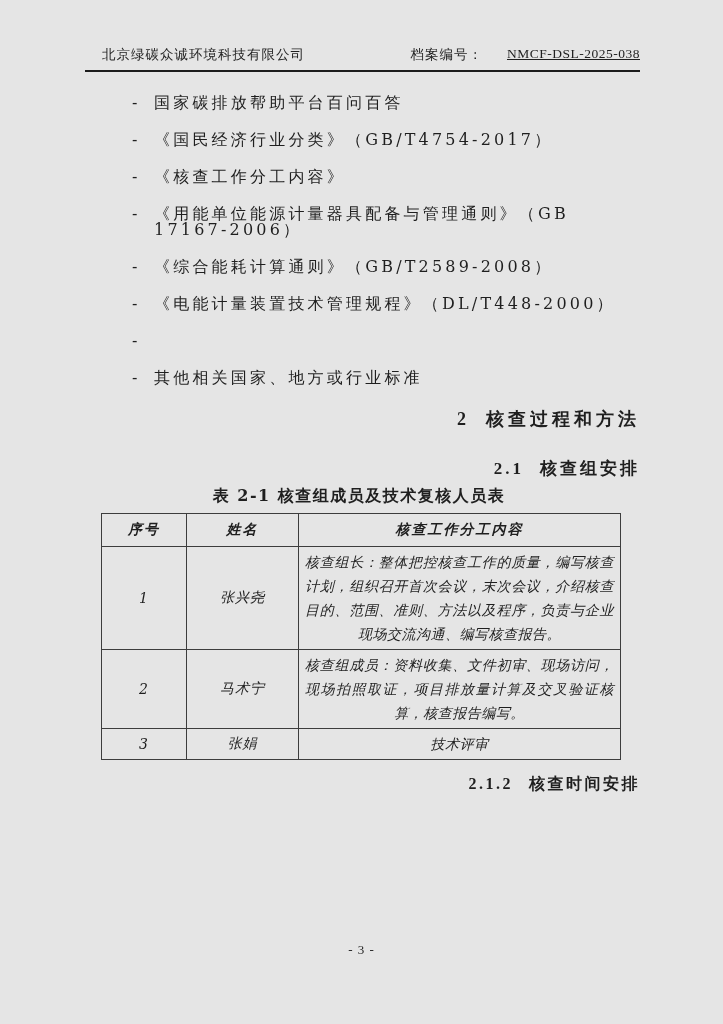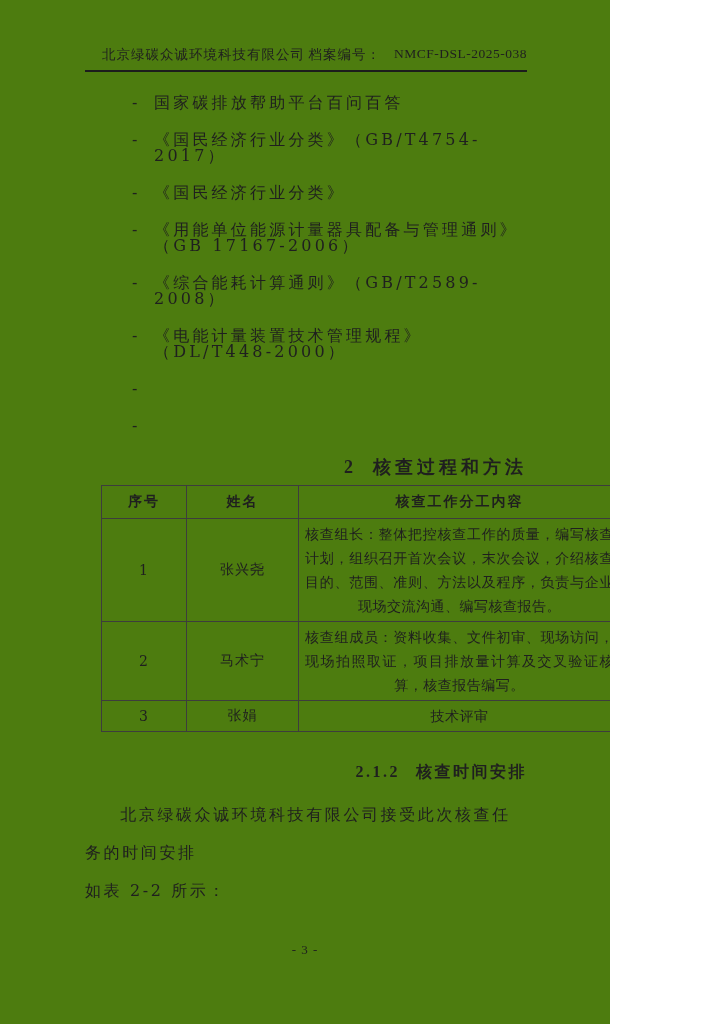--- a/index.html
+++ b/index.html
@@ -1,36 +1,36 @@
 <!DOCTYPE html>
 <html><head>
 <meta charset="utf-8">
 <style>
   html,body { margin:0; padding:0; background:#ffffff; }
   .page {
     position:relative;
-    width:610px; height:1024px;
-    background:#4d7c0f;
+    width:723px; height:1024px;
+    background:#e5e5e5;
     font-family:"DejaVu Serif","Liberation Serif",serif;
     color:#1f1f1f;
     overflow:hidden;
     box-sizing:border-box;
   }
   
   .header {
     margin:0 83px 0 85px;
     padding-top:46px;
     border-bottom:2px solid #1c1c1c;
     padding-bottom:6px;
     display:flex; justify-content:space-between; align-items:flex-end;
     font-size:13.5px; letter-spacing:1px;
   }
   .header .company { margin-left:17px; }
-  .header .fileno-wrap { display:flex; gap:13px; }
-  .header .fileno { letter-spacing:0.5px; font-family:"Liberation Serif","DejaVu Serif",serif; }
+  .header .fileno-wrap { display:flex; gap:24px; }
+  .header .fileno { letter-spacing:0.5px; font-family:"Liberation Serif","DejaVu Serif",serif;text-decoration:underline; }
 
   
   .refs { margin:23px 83px 0 85px; }
   .ref-item {
     display:flex; align-items:flex-start;
     padding-left:47px;
     font-size:16px; letter-spacing:3.2px;
     line-height:16px;
     margin-bottom:21px;
   }
@@ -58,20 +58,21 @@
     margin:6px 0 0 101px;
     width:520px;
     border-collapse:collapse;
     table-layout:fixed;
     font-size:14px;
   }
   table.members th, table.members td {
     border:1px solid #3d3d3d;
     padding:3px 6px;
     vertical-align:middle;
+    font-style:italic;
   }
   table.members th {
     font-weight:bold; letter-spacing:2px;
     height:26px; text-align:center;
   }
   .col-no { width:85px; }
   .col-name { width:112px; }
   td.c-no, td.c-name { text-align:center; letter-spacing:1px; }
   td.c-duty {
     text-align:justify;
@@ -111,21 +112,21 @@
         <span>国家碳排放帮助平台百问百答</span>
       </div>
 
       <div class="ref-item">
         <span class="dash">-</span>
         <span>《国民经济行业分类》（GB/T4754-2017）</span>
       </div>
 
       <div class="ref-item">
         <span class="dash">-</span>
-        <span>《国民经济行业分类》</span>
+        <span>《核查工作分工内容》</span>
       </div>
 
       <div class="ref-item">
         <span class="dash">-</span>
         <span>《用能单位能源计量器具配备与管理通则》（GB 17167-2006）</span>
       </div>
 
       <div class="ref-item">
         <span class="dash">-</span>
         <span>《综合能耗计算通则》（GB/T2589-2008）</span>
@@ -135,30 +136,35 @@
         <span class="dash">-</span>
         <span>《电能计量装置技术管理规程》（DL/T448-2000）</span>
       </div>
 
       <div class="ref-item">
         <span class="dash">-</span>
       </div>
 
       <div class="ref-item">
         <span class="dash">-</span>
+        <span>其他相关国家、地方或行业标准</span>
       </div>
     </div>
 
   <div class="sec sec-l1">
     <span class="num">2</span><span>核查过程和方法</span>
   </div>
 
-
-
-
+  <div class="sec sec-l2">
+    <span class="num">2.1</span><span>核查组安排</span>
+  </div>
+
+
+
+  <div class="tbl-caption">表 2-1  核查组成员及技术复核人员表</div>
 
   <table class="members">
     <colgroup>
       <col class="col-no">
         <col class="col-name">
         <col>
     </colgroup>
     <thead>
       <tr>
         <th>序号</th>
@@ -181,24 +187,20 @@
         </tr>
 
         <tr class="member-row row-3">
           <td class="c-no">3</td>
           <td class="c-name">张娟</td>
           <td class="c-duty">技术评审</td>
         </tr>
       </tbody>
   </table>
 
-  <div class="sec sec-l3" style="margin-top:30px;">
+  <div class="sec sec-l3" style="margin-top:14px;">
     <span class="num">2.1.2</span><span>核查时间安排</span>
   </div>
 
-  <div class="para">
-    <div class="ln1">北京绿碳众诚环境科技有限公司接受此次核查任务的时间安排</div>
-    <div class="ln2">如表 2-2 所示：</div>
-  </div>
 
   <div class="pageno">- 3 -</div>
 
 </div>
 
 </body></html>

